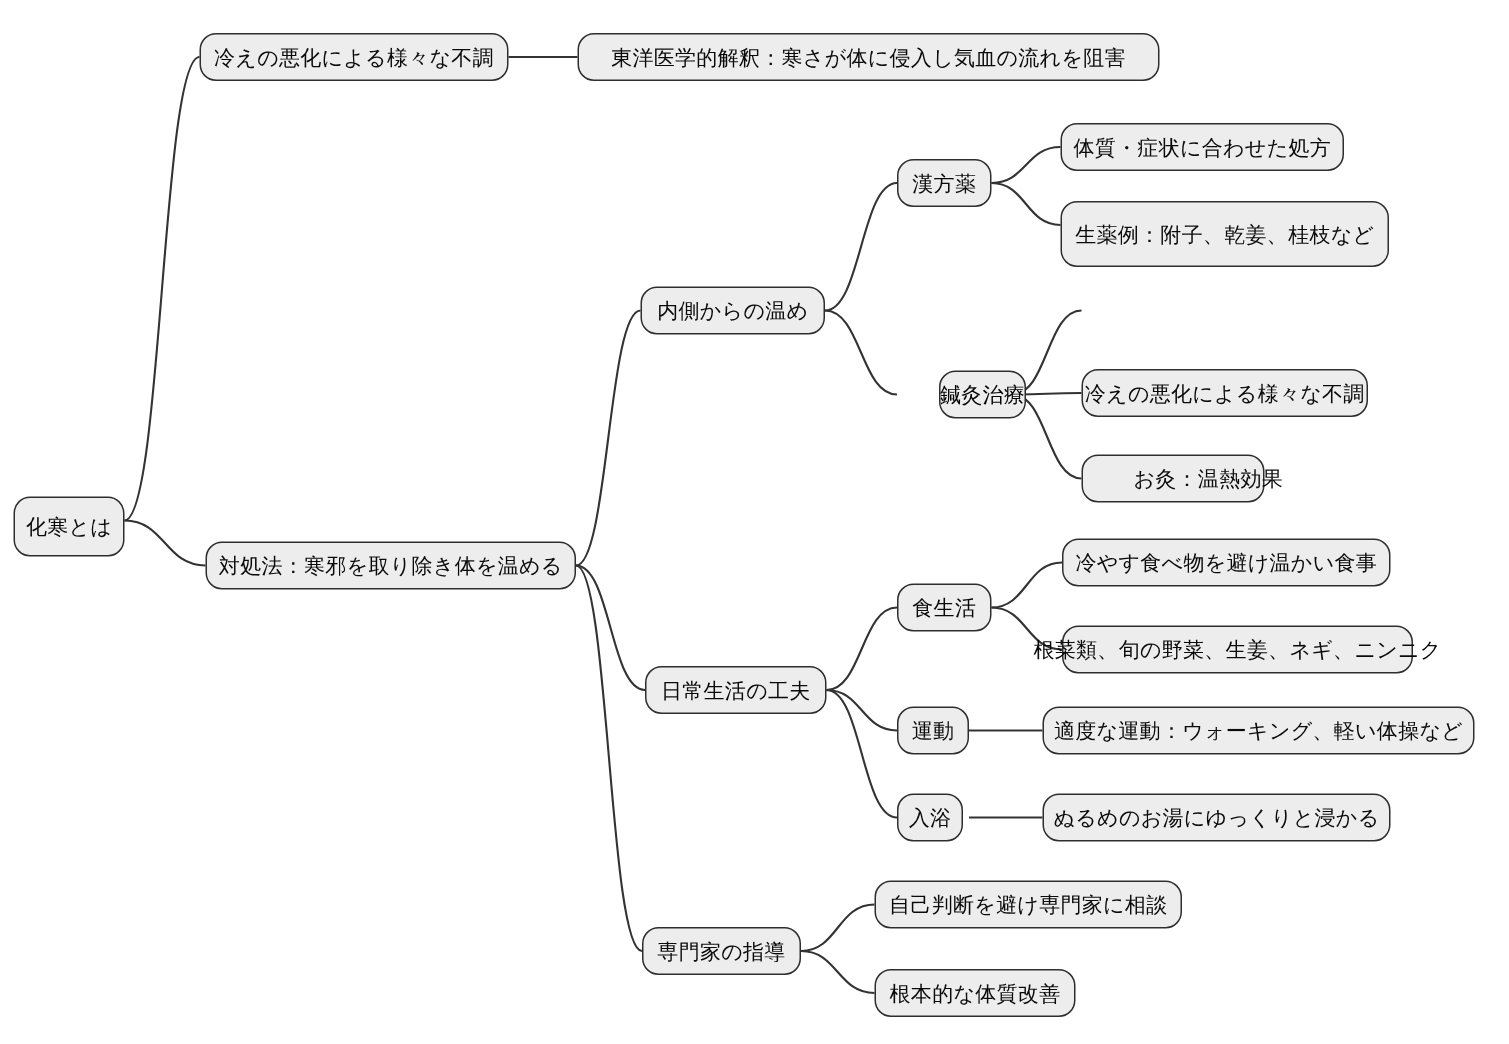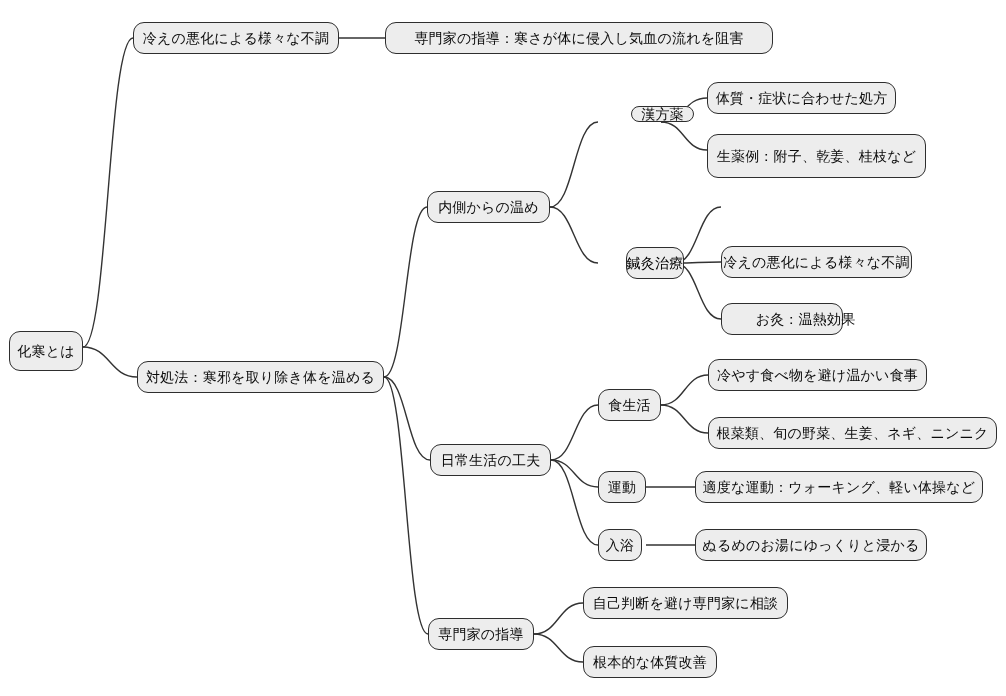--- a/index.html
+++ b/index.html
@@ -71,29 +71,29 @@
       <path d="M 534 634 C 558.5 634, 558.5 662, 583 662" fill="none" stroke="#333333" stroke-width="1.4"></path>
     </svg>
 
 <div class="node" style="left: 9px; top: 331px; width: 74px; height: 40px; background: rgb(237, 237, 237); border-color: rgb(46, 46, 46); color: rgb(10, 10, 10);">
       <span>化寒とは</span>
     </div>
     <div class="node" style="left: 133px; top: 22px; width: 206px; height: 32px; background: rgb(237, 237, 237); border-color: rgb(46, 46, 46); color: rgb(10, 10, 10);">
       <span>冷えの悪化による様々な不調</span>
     </div>
     <div class="node" style="left: 385px; top: 22px; width: 388px; height: 32px; background: rgb(237, 237, 237); border-color: rgb(46, 46, 46); color: rgb(10, 10, 10);">
-      <span>専門家の指導：寒さが体に侵入し気血の流れを阻害</span>
+      <span>東洋医学的解釈：寒さが体に侵入し気血の流れを阻害</span>
     </div>
     <div class="node" style="left: 137px; top: 361px; width: 247px; height: 32px; background: rgb(237, 237, 237); border-color: rgb(46, 46, 46); color: rgb(10, 10, 10);">
       <span>対処法：寒邪を取り除き体を温める</span>
     </div>
     <div class="node" style="left: 427px; top: 191px; width: 123px; height: 32px; background: rgb(237, 237, 237); border-color: rgb(46, 46, 46); color: rgb(10, 10, 10);">
       <span>内側からの温め</span>
     </div>
-    <div class="node" style="left: 598px; top: 106px; width: 63px; height: 16px; background: rgb(237, 237, 237); border-color: rgb(46, 46, 46); color: rgb(10, 10, 10); margin-left: 33px;">
+    <div class="node" style="left: 598px; top: 106px; width: 63px; height: 32px; background: rgb(237, 237, 237); border-color: rgb(46, 46, 46); color: rgb(10, 10, 10);">
       <span>漢方薬</span>
     </div>
     <div class="node" style="left: 707px; top: 82px; width: 189px; height: 32px; background: rgb(237, 237, 237); border-color: rgb(46, 46, 46); color: rgb(10, 10, 10);">
       <span>体質・症状に合わせた処方</span>
     </div>
     <div class="node" style="left: 707px; top: 134px; width: 219px; height: 44px; background: rgb(237, 237, 237); border-color: rgb(46, 46, 46); color: rgb(10, 10, 10);">
       <span>生薬例：附子、乾姜、桂枝など</span>
     </div>
     <div class="node" style="left: 598px; top: 247px; width: 58px; height: 32px; background: rgb(237, 237, 237); border-color: rgb(46, 46, 46); color: #000000; margin-left: 28px;">
       <span>鍼灸治療</span>
@@ -106,21 +106,21 @@
     </div>
     <div class="node" style="left: 430px; top: 444px; width: 121px; height: 32px; background: rgb(237, 237, 237); border-color: rgb(46, 46, 46); color: rgb(10, 10, 10);">
       <span>日常生活の工夫</span>
     </div>
     <div class="node" style="left: 598px; top: 389px; width: 63px; height: 32px; background: rgb(237, 237, 237); border-color: rgb(46, 46, 46); color: rgb(10, 10, 10);">
       <span>食生活</span>
     </div>
     <div class="node" style="left: 708px; top: 359px; width: 219px; height: 32px; background: rgb(237, 237, 237); border-color: rgb(46, 46, 46); color: rgb(10, 10, 10);">
       <span>冷やす食べ物を避け温かい食事</span>
     </div>
-    <div class="node" style="left: 708px; top: 417px; width: 289px; height: 32px; background: rgb(237, 237, 237); border-color: rgb(46, 46, 46); color: rgb(10, 10, 10);">
+    <div class="node" style="left: 708px; top: 417px; width: 234px; height: 32px; background: rgb(237, 237, 237); border-color: rgb(46, 46, 46); color: rgb(10, 10, 10);">
       <span>根菜類、旬の野菜、生姜、ネギ、ニンニク</span>
     </div>
     <div class="node" style="left: 598px; top: 471px; width: 48px; height: 32px; background: rgb(237, 237, 237); border-color: rgb(46, 46, 46); color: rgb(10, 10, 10);">
       <span>運動</span>
     </div>
     <div class="node" style="left: 695px; top: 471px; width: 288px; height: 32px; background: rgb(237, 237, 237); border-color: rgb(46, 46, 46); color: rgb(10, 10, 10);">
       <span>適度な運動：ウォーキング、軽い体操など</span>
     </div>
     <div class="node" style="left: 598px; top: 529px; width: 44px; height: 32px; background: rgb(237, 237, 237); border-color: rgb(46, 46, 46); color: rgb(10, 10, 10);">
       <span>入浴</span>

